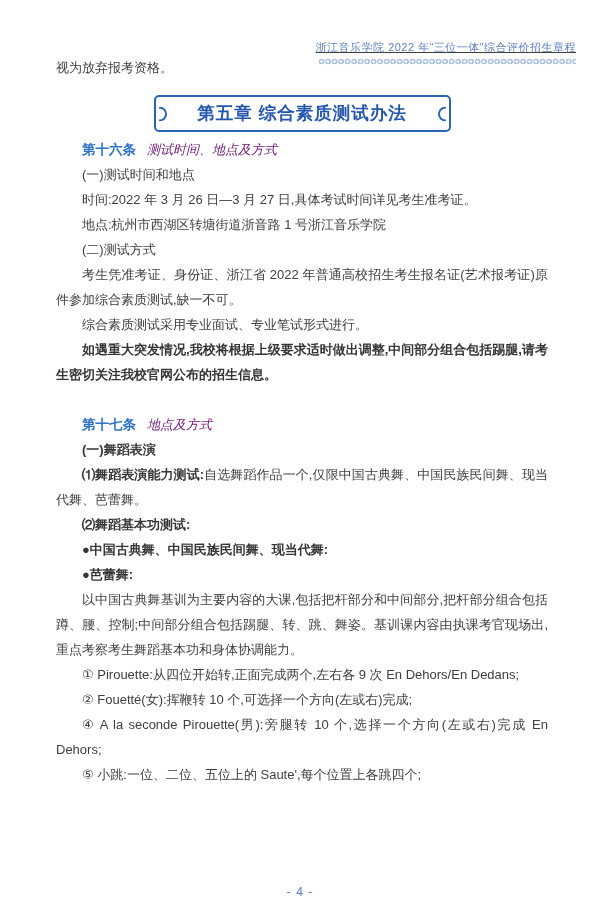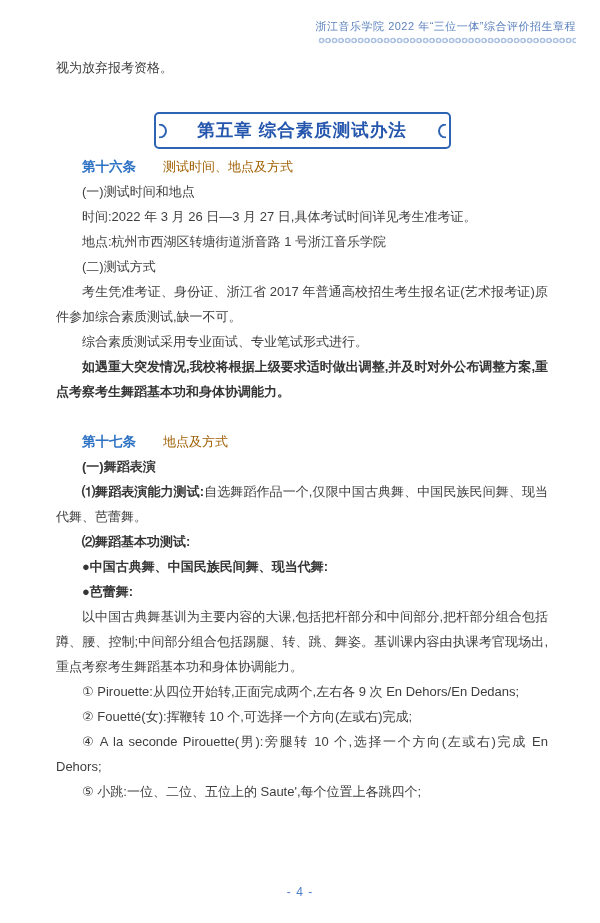--- a/index.html
+++ b/index.html
@@ -7,22 +7,23 @@
     position:relative;
     width:600px;height:923px;
     margin:0 auto;
     background:#ffffff;
     font-family:"Liberation Sans","DejaVu Sans",sans-serif;
     color:#3e3e3e;
     overflow:hidden;
   }
   
   .page-header{
-    position:absolute;top:19px;right:24px;
+    position:absolute;top:40px;right:24px;
     text-align:left;
+    text-decoration:underline;
   }
   .page-header-title{
     font-size:11px;
     color:#5b80bd;
     letter-spacing:0.5px;
     white-space:nowrap;
   }
   .chain-divider{
     margin-top:3px;
     margin-left:auto;
@@ -35,26 +36,26 @@
   
   .main{
     position:absolute;top:55px;left:56px;width:492px;
     font-size:13px;line-height:25px;
     text-align:justify;
   }
   .para{margin:0;}
   .indent{text-indent:2em;}
   .b{font-weight:700;color:#353535;}
   .art-num{color:#2e72c4;font-weight:700;font-size:13.5px;}
-  .art-title{margin-left:27px;color:#a16207;}
+  .art-title{margin-left:11px;color:#701a75;font-style:italic;}
   
   .chapter-box{
     position:relative;
     width:293px;height:33px;
-    margin:32px auto 5px auto;
+    margin:15px auto 5px auto;
     border:2px solid #2c63b3;
     border-radius:5px;
     display:flex;align-items:center;justify-content:center;
     text-indent:0;
   }
   .chapter-title{
     color:#2456ad;
     font-size:17.5px;
     font-weight:700;
     letter-spacing:1px;
@@ -106,23 +107,23 @@
       <span class="deco deco-right"></span>
     </div>
 
     <p class="para indent">
       <span class="art-num">第十六条</span><span class="art-title">测试时间、地点及方式</span>
     </p>
     <p class="para indent">(一)测试时间和地点</p>
     <p class="para indent">时间:2022 年 3 月 26 日—3 月 27 日,具体考试时间详见考生准考证。</p>
     <p class="para indent">地点:杭州市西湖区转塘街道浙音路 1 号浙江音乐学院</p>
     <p class="para indent">(二)测试方式</p>
-    <p class="para indent">考生凭准考证、身份证、浙江省 2017 年普通高校招生考生报名证(艺术报考证)原件参加综合素质测试,缺一不可。</p>
+    <p class="para indent">考生凭准考证、身份证、浙江省 2022 年普通高校招生考生报名证(艺术报考证)原件参加综合素质测试,缺一不可。</p>
     <p class="para indent">综合素质测试采用专业面试、专业笔试形式进行。</p>
-    <p class="para indent b">如遇重大突发情况,我校将根据上级要求适时做出调整,并及时对外公布调整方案,重点考察考生舞蹈基本功和身体协调能力。</p>
+    <p class="para indent b">如遇重大突发情况,我校将根据上级要求适时做出调整,中间部分组合包括踢腿,请考生密切关注我校官网公布的招生信息。</p>
 
     <p class="para indent spacer-before-art17">
       <span class="art-num">第十七条</span><span class="art-title">地点及方式</span>
     </p>
     <p class="para indent b">(一)舞蹈表演</p>
     <p class="para indent">
       <span class="b">⑴舞蹈表演能力测试:</span><span>自选舞蹈作品一个,仅限中国古典舞、中国民族民间舞、现当代舞、芭蕾舞。</span>
     </p>
     <p class="para indent b">⑵舞蹈基本功测试:</p>
     <p class="para indent b">●中国古典舞、中国民族民间舞、现当代舞:</p>

